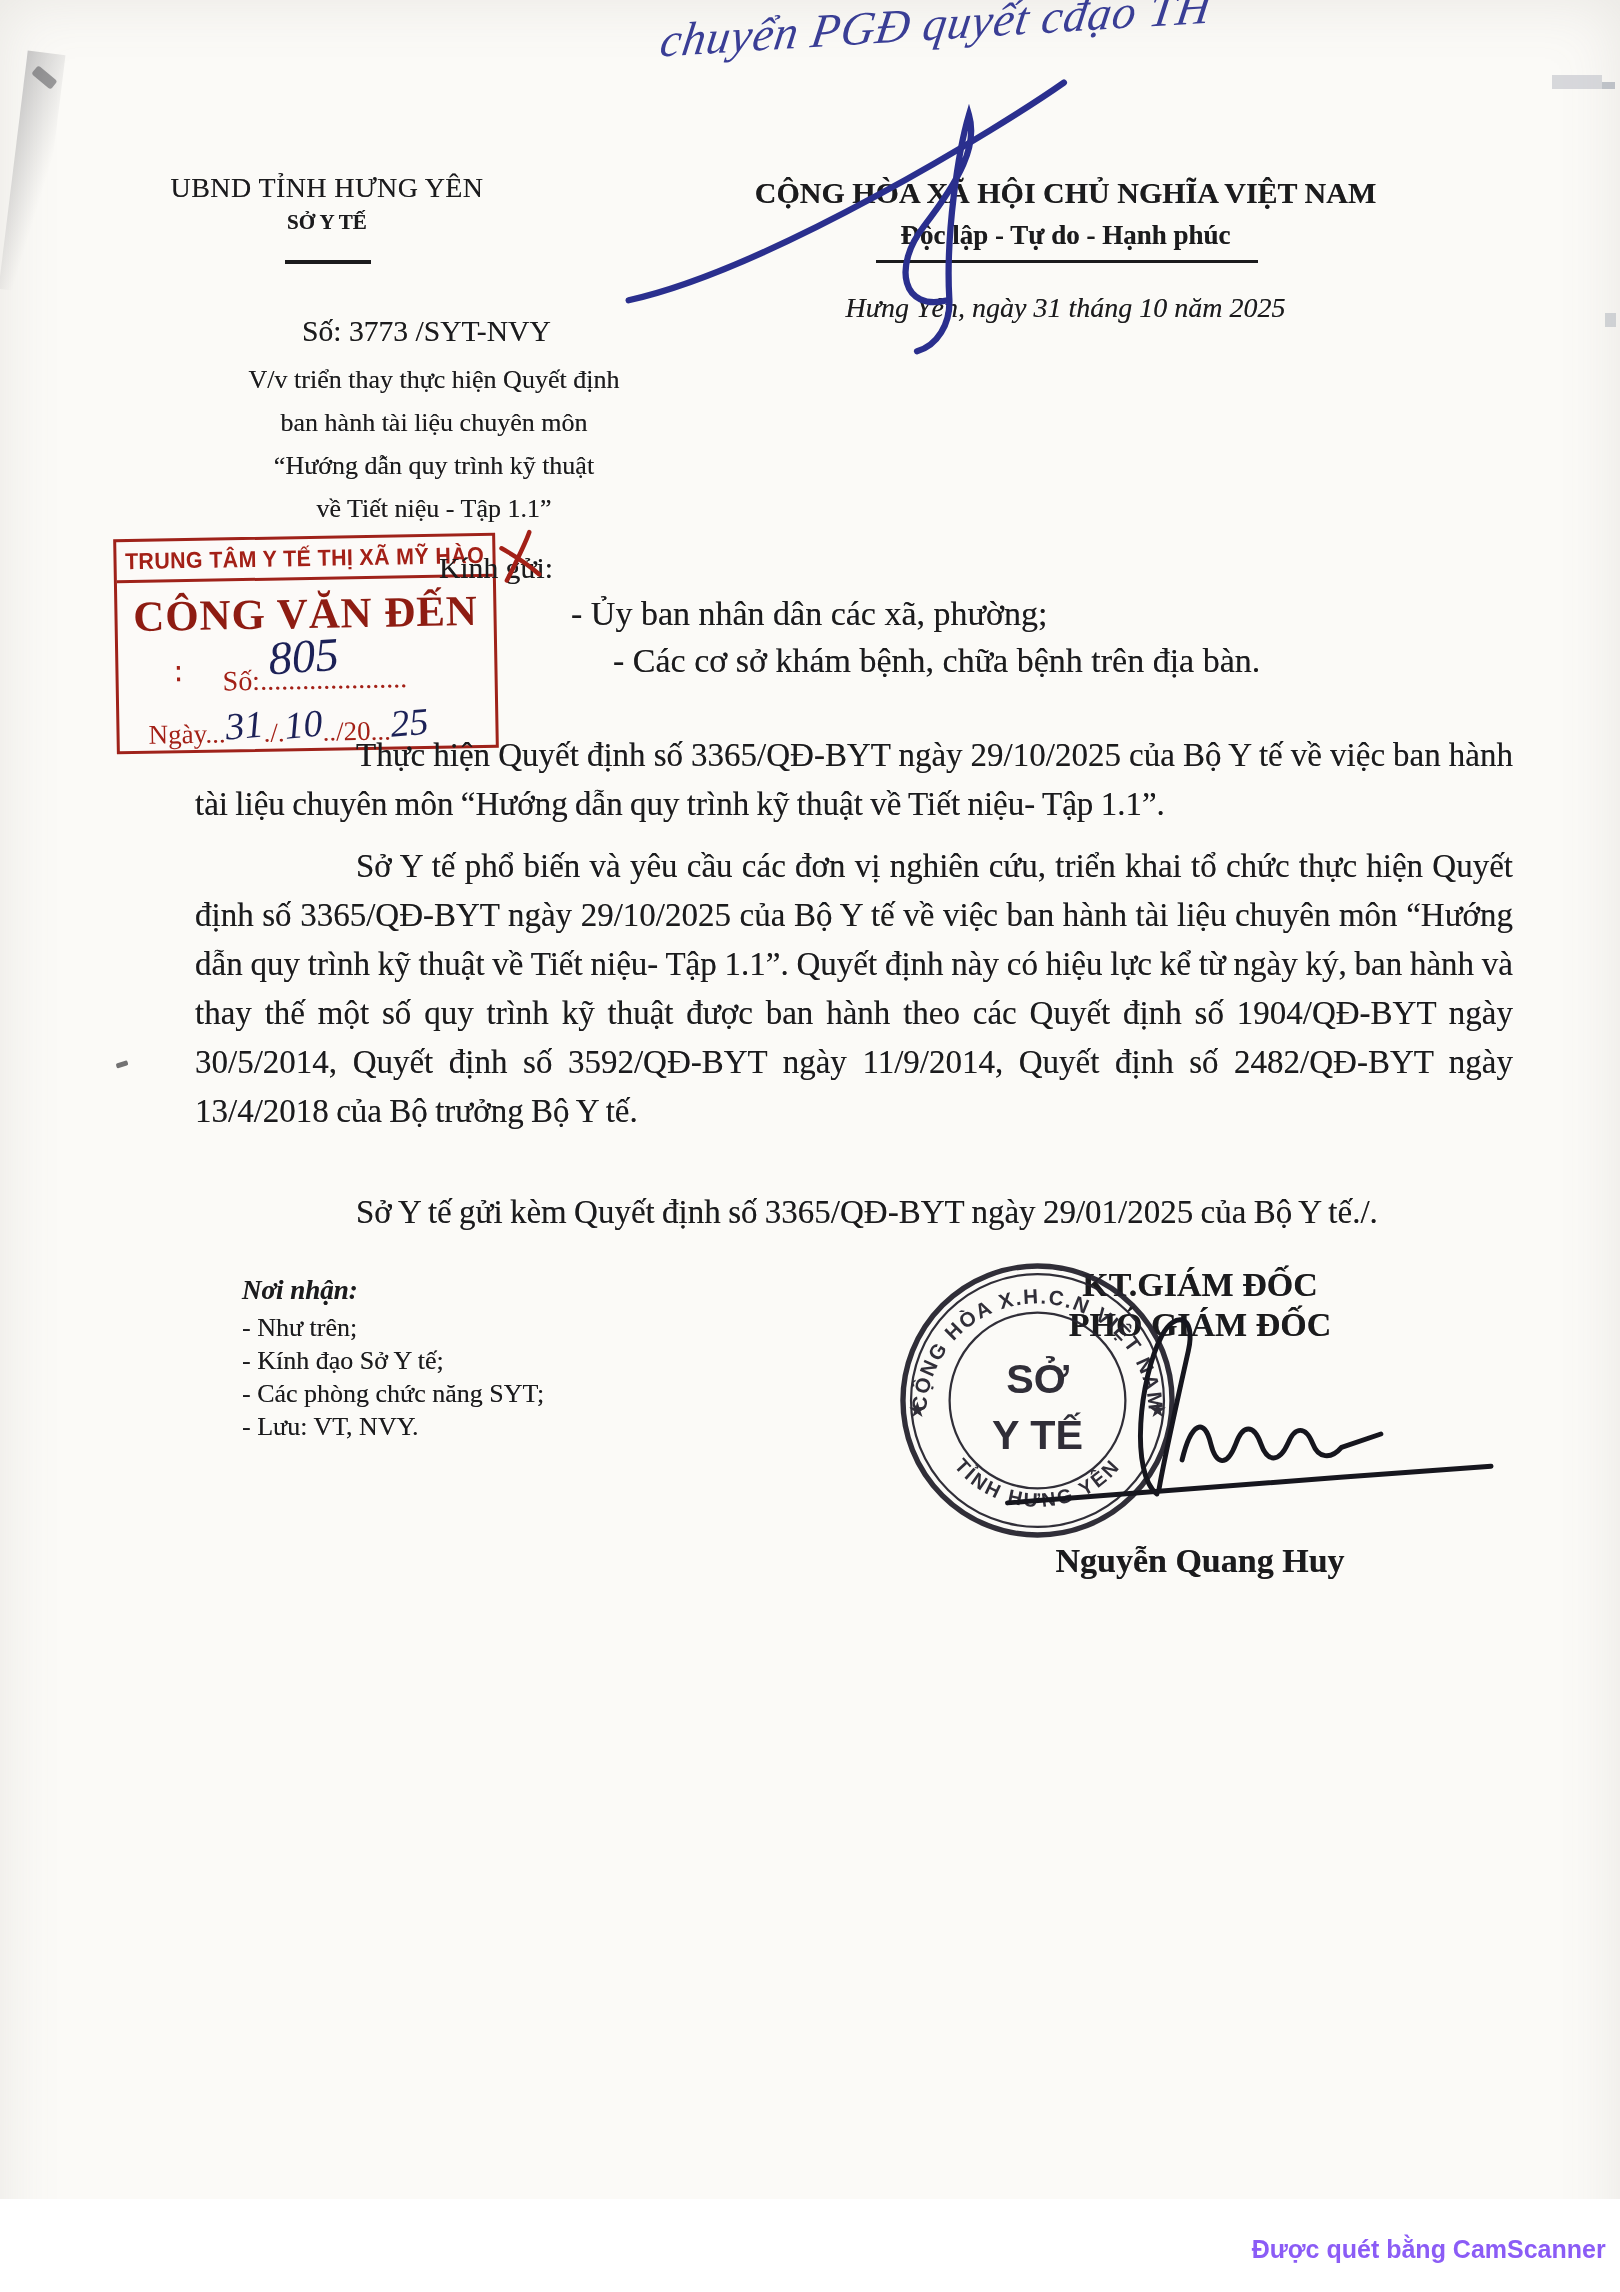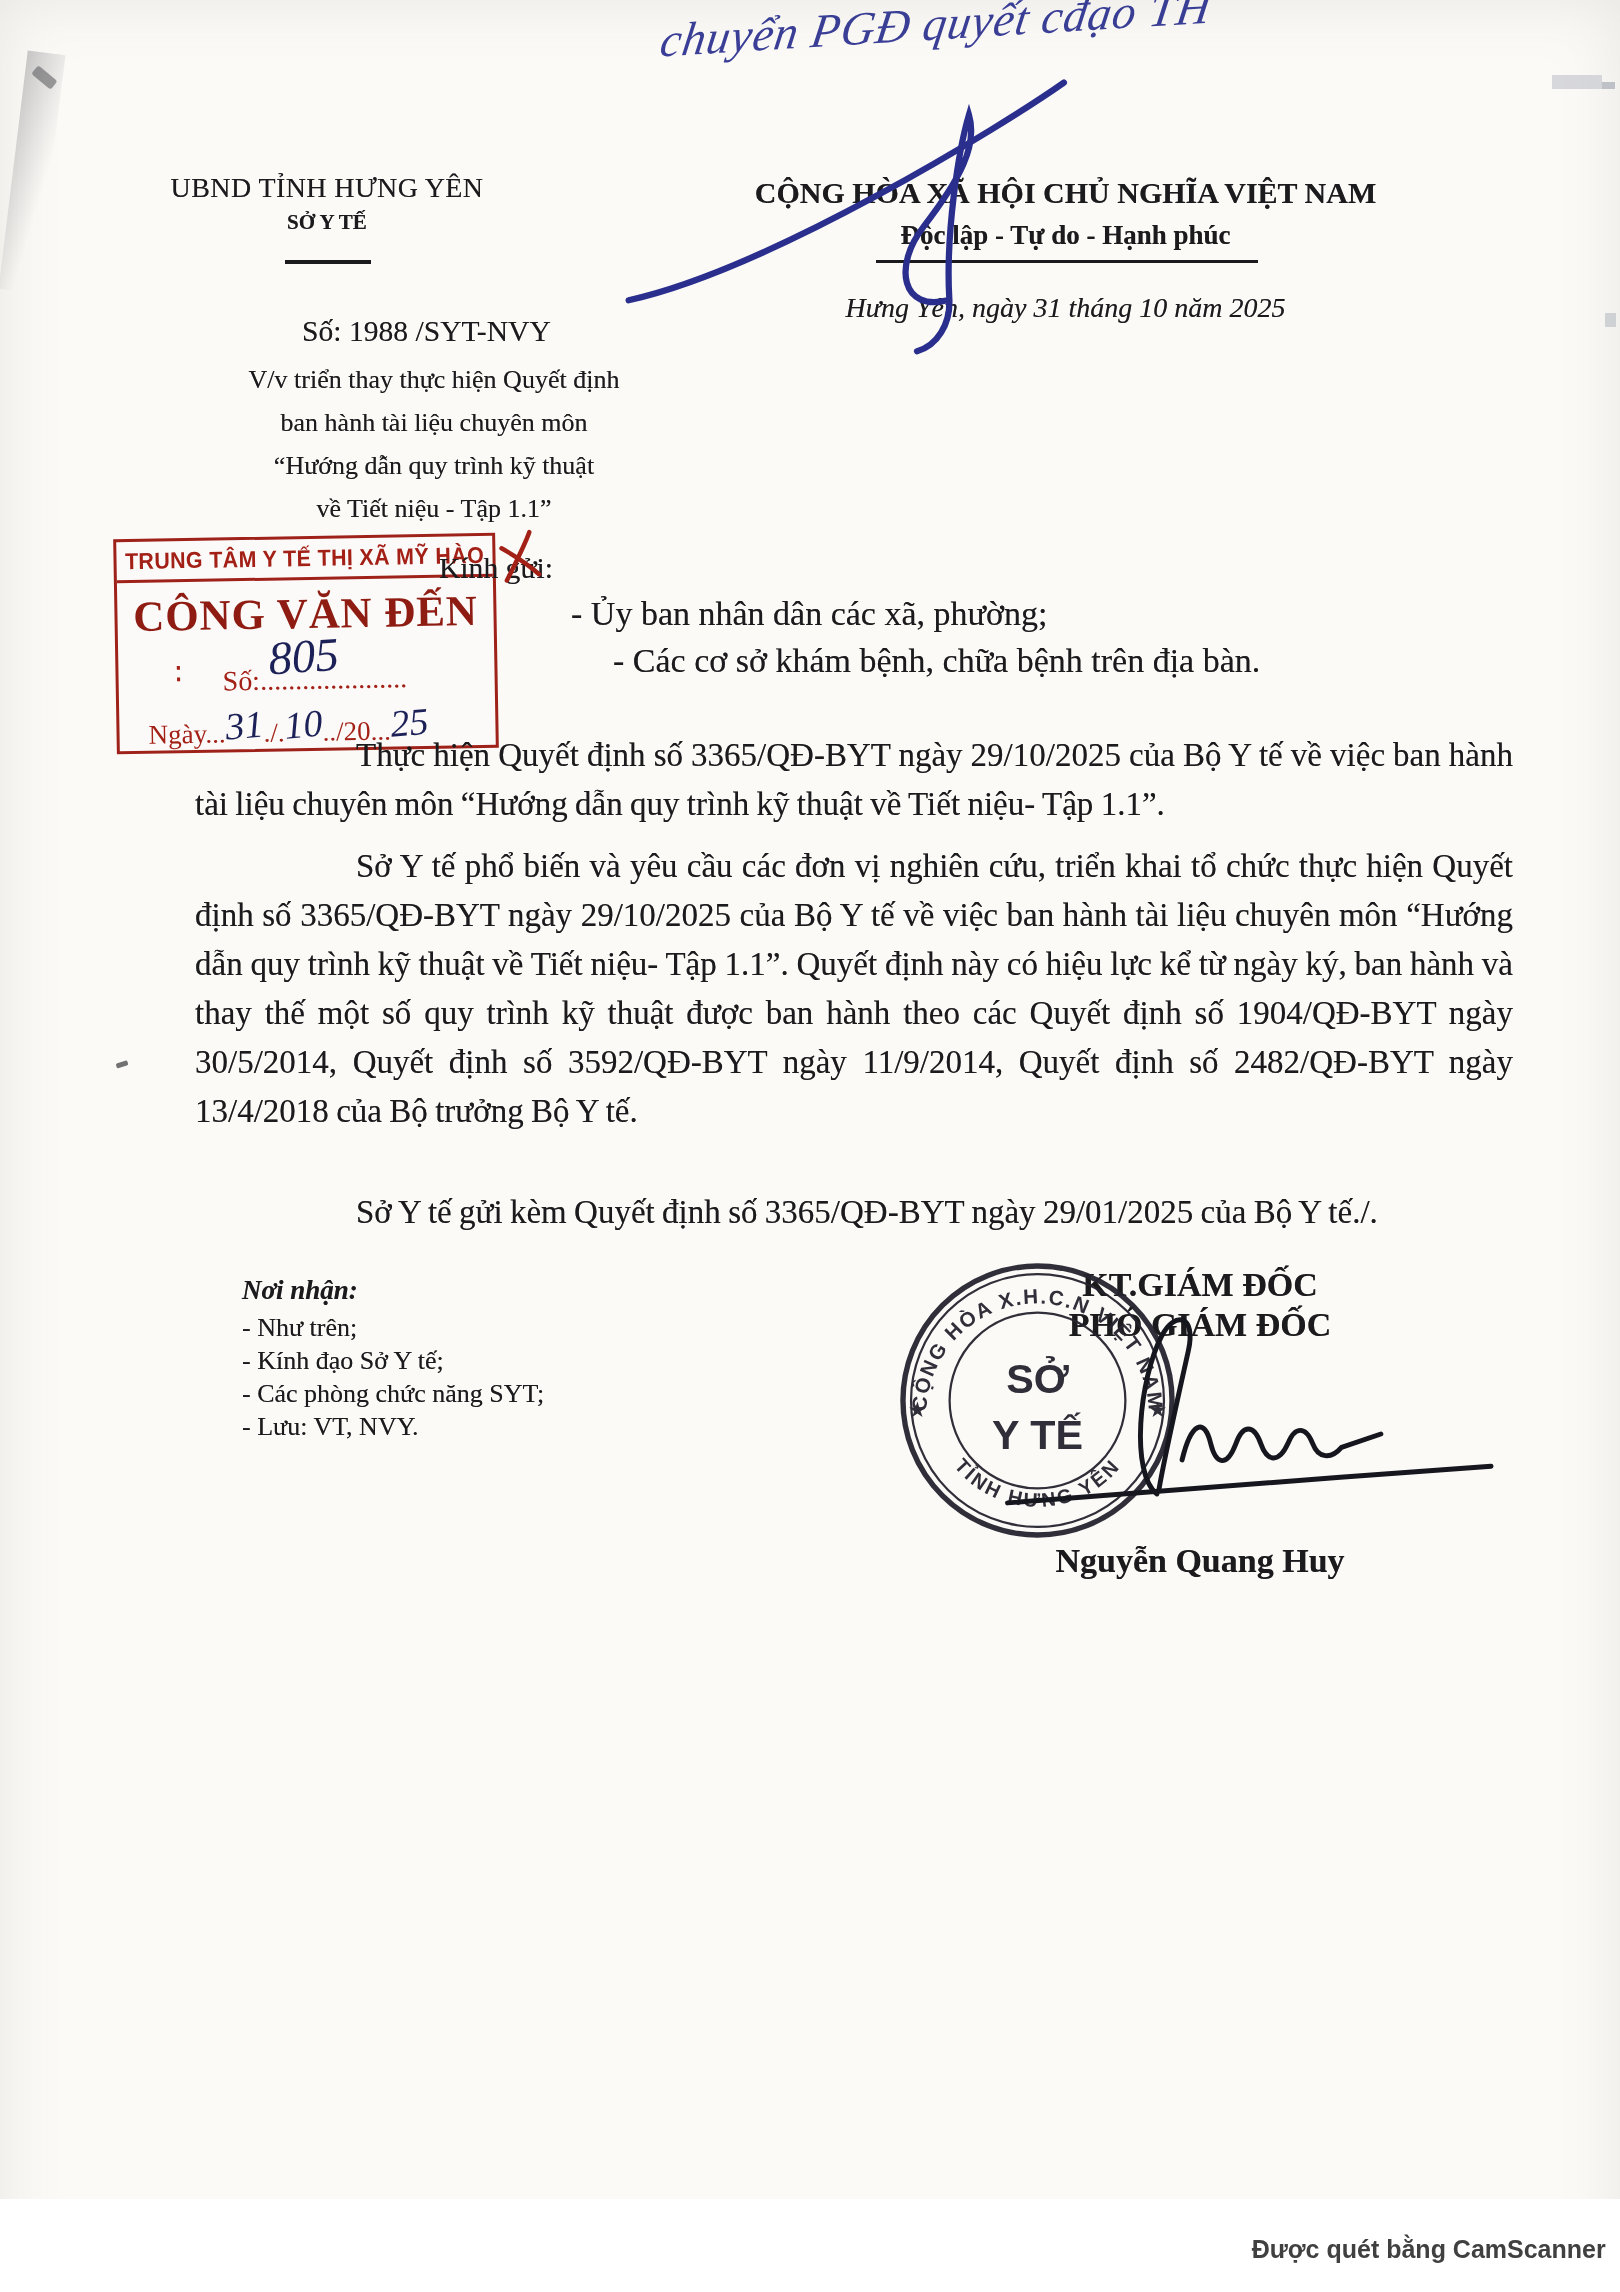--- a/index.html
+++ b/index.html
@@ -84,21 +84,21 @@
 
   
   .sig-title1 { left:1030px; top:1266px; width:340px; text-align:center; font-size:34px; font-weight:bold; }
   .sig-title2 { left:1030px; top:1306px; width:340px; text-align:center; font-size:34px; font-weight:bold; }
   .signer-name { left:1021px; top:1542px; width:358px; text-align:center; font-size:34px; font-weight:bold; }
 
   .seal-svg { position:absolute; left:894px; top:1257px; width:287px; height:287px; opacity:.95; }
   .overlay-svg { position:absolute; left:0; top:0; pointer-events:none; }
 
   .camscanner { left:auto; right:14.3px; top:2235px; font-family:"Liberation Sans","DejaVu Sans",sans-serif;
-    font-size:25px; font-weight:600; color:#404040; }
+    font-size:25px; font-weight:600; color:#8b5cf6; }
 </style>
 </head>
 <body>
 
 <div class="page">
 
   <div class="artifact wedge-tl"></div>
   <div class="artifact mark-tl"></div>
   <div class="artifact mark-tr1"></div>
   <div class="artifact mark-tr2"></div>
@@ -108,21 +108,21 @@
 
   <div class="t hand-note">chuyển PGĐ quyết cđạo TH</div>
 
   <div class="t org-parent scan-thick">UBND TỈNH HƯNG YÊN</div>
   <div class="t org-name scan-thick">SỞ Y TẾ</div>
   <div class="artifact org-underline"></div>
   <div class="t motto1 scan-thick">CỘNG HÒA XÃ HỘI CHỦ NGHĨA VIỆT NAM</div>
   <div class="t motto2 scan-thick">Độc lập - Tự do - Hạnh phúc</div>
   <div class="artifact motto-underline"></div>
   <div class="t place-date scan-thick">Hưng Yên, ngày 31 tháng 10 năm 2025</div>
-  <div class="t doc-number scan-thick">Số: 1988  /SYT-NVY</div>
+  <div class="t doc-number scan-thick">Số: 3773  /SYT-NVY</div>
   <div class="subject t scan-thick">
     <div>V/v triển thay thực hiện Quyết định</div>
     <div>ban hành tài liệu chuyên môn</div>
     <div>“Hướng dẫn quy trình kỹ thuật</div>
     <div>về Tiết niệu - Tập 1.1”</div>
   </div>
 
   <div class="stamp">
     <div class="stamp-strip">
       <span>TRUNG TÂM Y TẾ THỊ XÃ MỸ HÀO</span>

